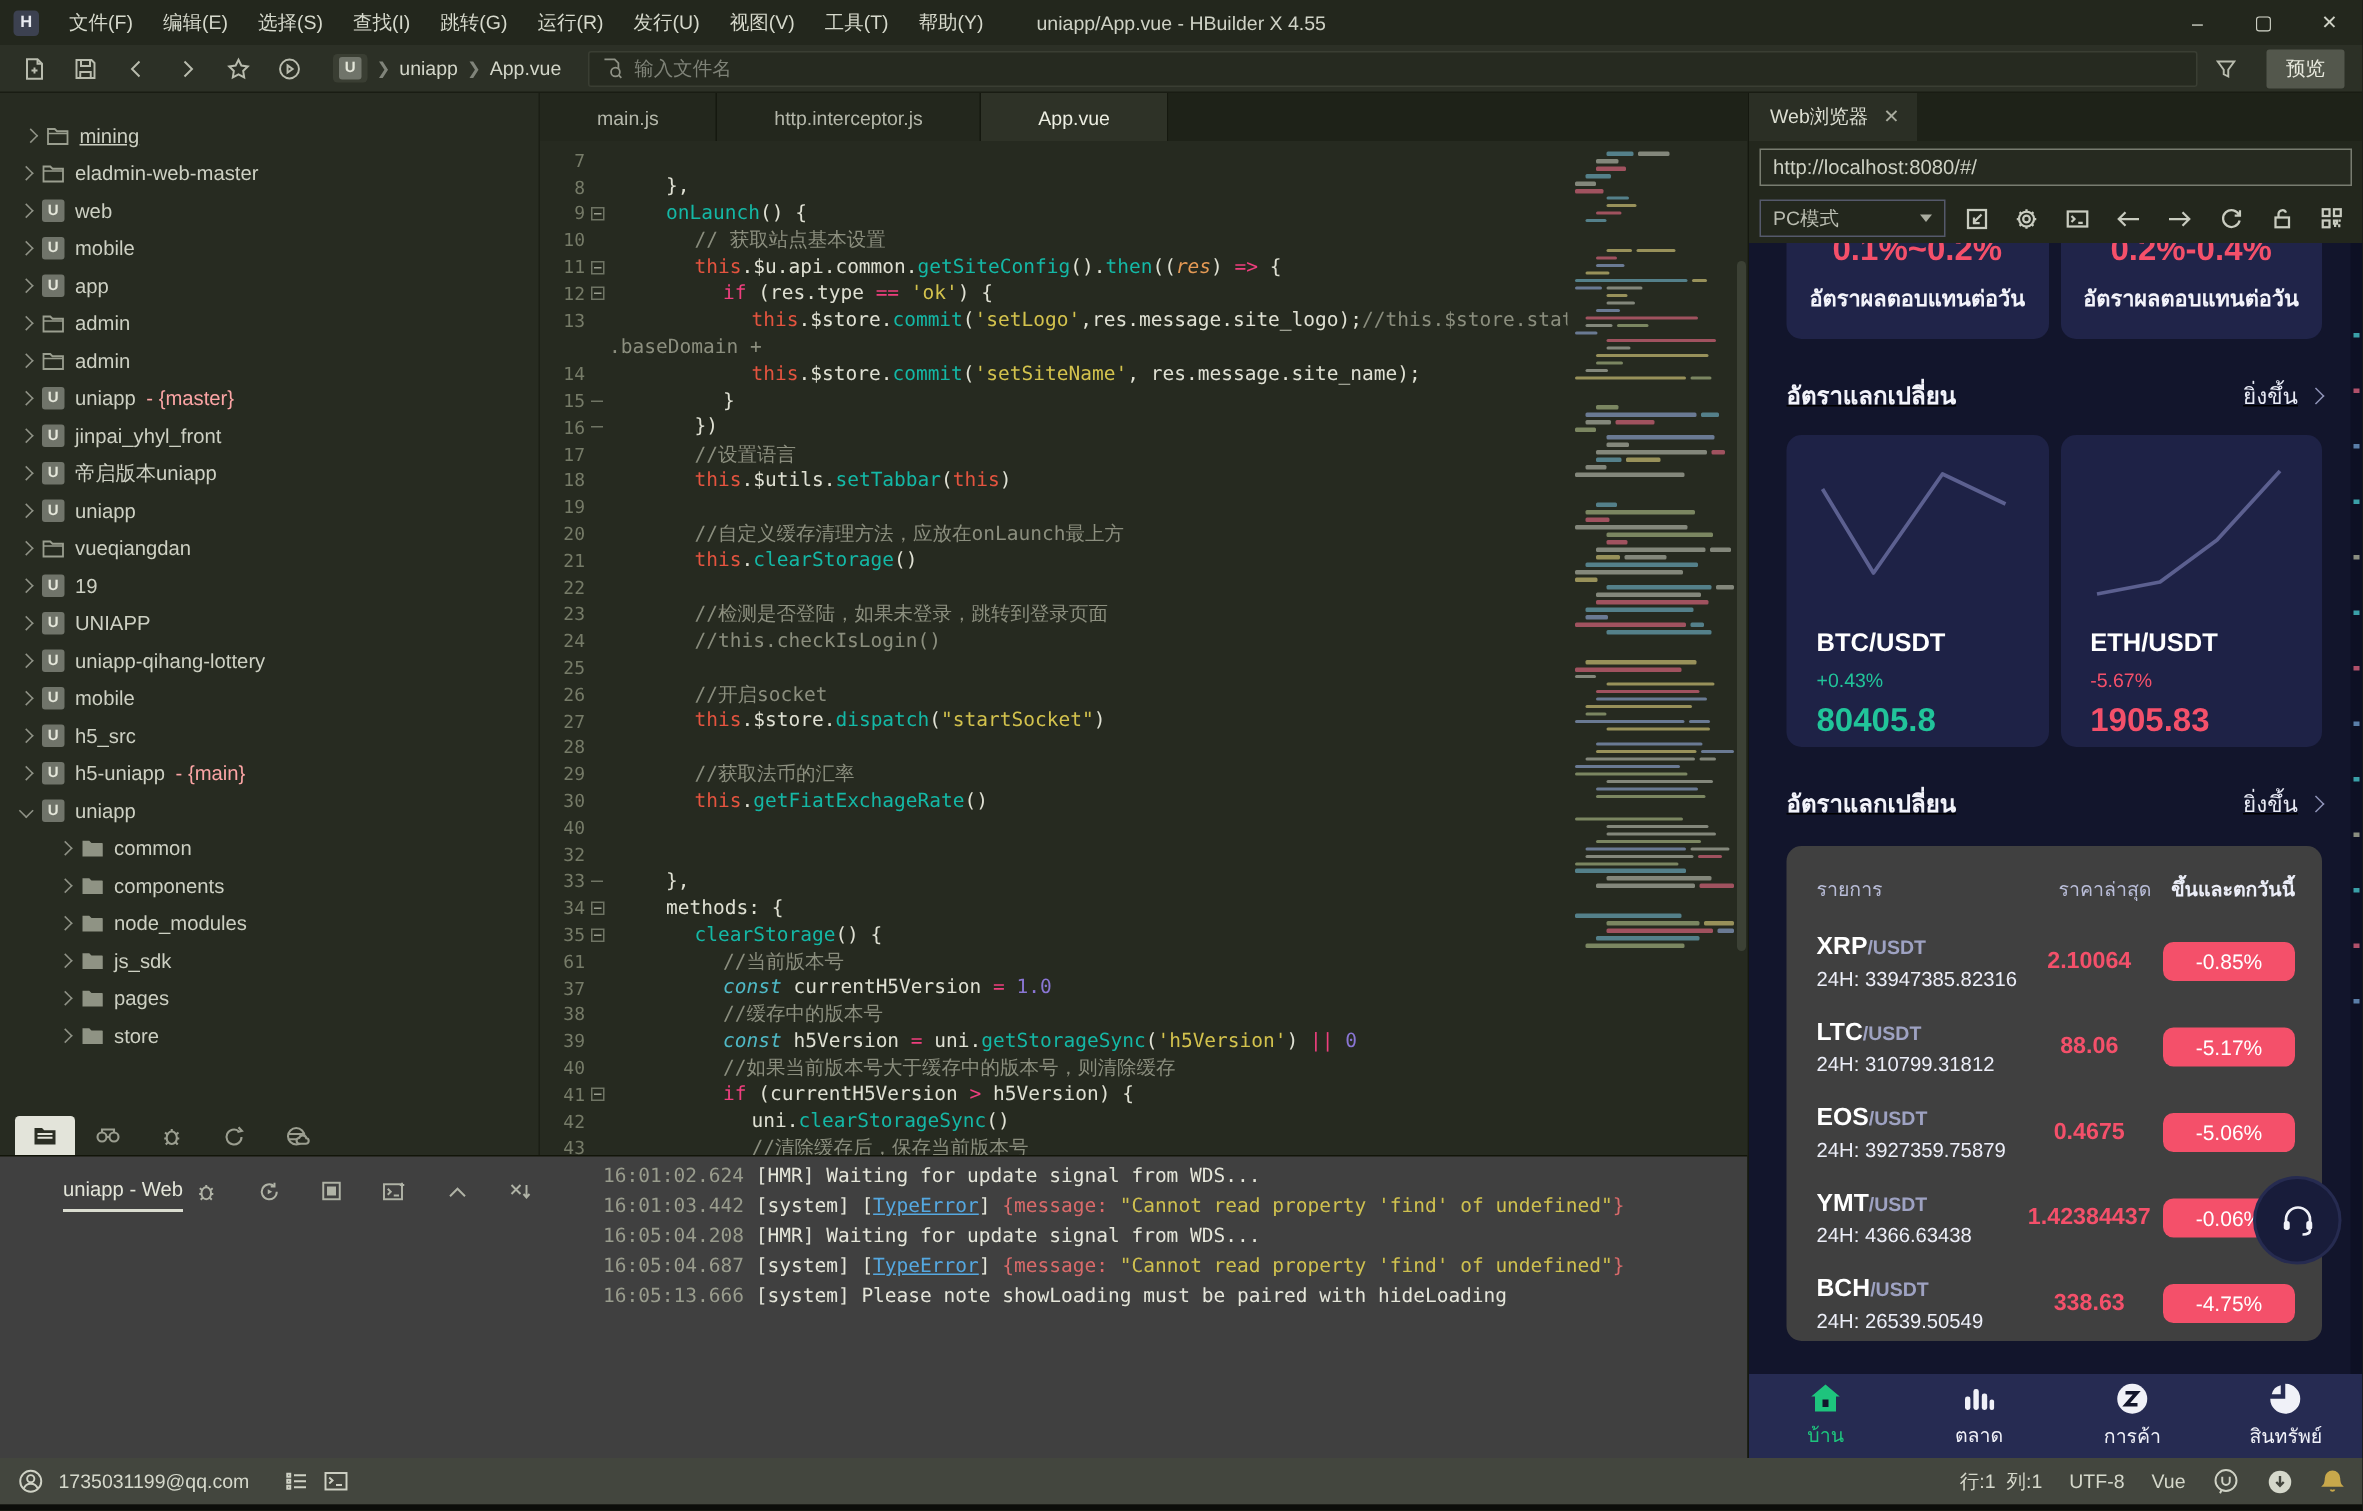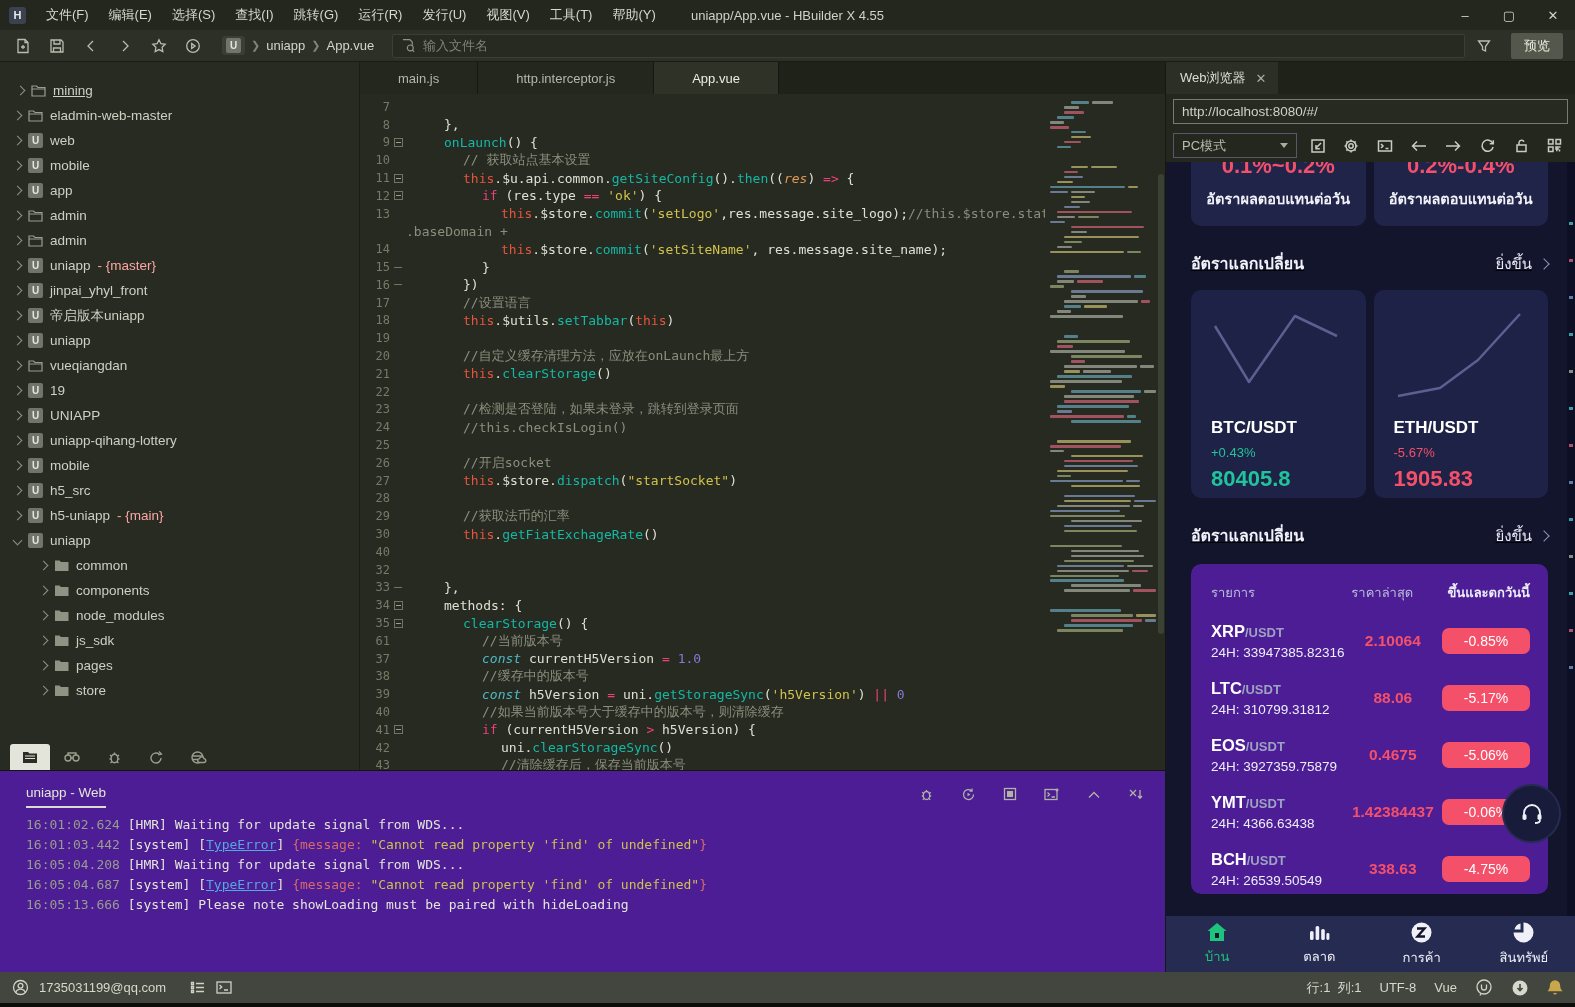--- a/index.html
+++ b/index.html
@@ -70,22 +70,22 @@
   .ctext { white-space:pre; }
   .sg-p { color:#dfe0d3; } .sg-c { color:#8b8e7e; } .sg-t { color:#e4543f; }
   .sg-f { color:#14b8a6; } .sg-s { color:#d3c24d; } .sg-m { color:#8a76d4; }
   .sg-o { color:#ee3f7e; } .sg-k { color:#4fb9c6; font-style:italic; } .sg-a { color:#e59a55; font-style:italic; }
   .minimap { position:absolute; top:2px; right:9px; width:106px; bottom:0; }
   .mmrow { height:2.6px; margin-bottom:2.4px; display:flex; gap:3px; }
   .mmbar { height:100%; border-radius:1px; }
   .escroll { position:absolute; right:1px; top:80px; width:6px; height:460px; background:#3c4135; border-radius:3px; }
 
   
-  .console { height:202px; background:#4c1d95; border-top:1px solid #121509; display:flex; flex-direction:column;
-    flex:0 0 auto; }
+  .console { height:202px; background:#404040; border-top:1px solid #121509; display:flex; flex-direction:row;
+    flex:0 0 auto;padding-left:16px; }
   .con-head { height:40px; display:flex; align-items:center; padding:0 14px 0 26px; flex:0 0 auto; }
   .con-tab { color:#e3e5d9; font-size:13.5px; padding-bottom:6px; border-bottom:2px solid #dadcd0; margin-top:10px; }
   .con-icons { margin-left:auto; display:flex; gap:12px; margin-top:6px; }
   .con-icons .tbtn svg { stroke:#b0b3a6; }
   .con-body { flex:1; overflow:hidden; padding:6px 0 0 26px; font-family:"DejaVu Sans Mono",monospace; font-size:13px; }
   .con-line { height:20px; white-space:pre; }
   .cl-ts { color:#999c8d; } .cl-p { color:#e4e5d9; } .cl-l { color:#55a8e0; text-decoration:underline; }
   .cl-e { color:#d96a6a; } .cl-y { color:#cfc04f; }
 
   
@@ -125,26 +125,26 @@
   .sec-title { color:#f2f3fa; font-size:16px; font-weight:bold; }
   .sec-more { margin-left:auto; color:#e8eaf5; font-size:15px; display:flex; align-items:center; gap:8px; }
   .sec-chev { width:8px; height:8px; border-right:1.8px solid #8f93b8; border-bottom:1.8px solid #8f93b8;
     transform:rotate(-45deg); }
   .tickers { display:flex; gap:8px; margin-top:14px; }
   .ticker { flex:1; background:#1e2246; border-radius:10px; height:208px; padding:18px 0 0 20px; }
   .t-pair { color:#ffffff; font-size:17px; font-weight:bold; margin-top:10px; }
   .t-change { font-size:13px; margin-top:7px; }
   .t-price { font-size:22px; font-weight:bold; margin-top:6px; }
   .up { color:#21c49a; } .down { color:#f4506a; }
-  .cointable { background:#4c1d95; border-radius:10px; margin-top:16px; padding:18px 18px 6px 20px; }
+  .cointable { background:#404040; border-radius:10px; margin-top:16px; padding:18px 18px 6px 20px; }
   .ct-head { display:flex; color:#b9bdd8; font-size:13px; }
   .ct-h3 { color:#eceef8; font-weight:bold; }
   .coin-row { display:flex; align-items:center; margin-top:19px; }
   .c1 { width:44%; } .c2 { width:26%; } .c3 { width:30%; display:flex; justify-content:flex-end; }
-  .ct-head .c2 { text-align:left;font-family:Liberation Serif, serif; } .ct-head .c3 { justify-content:flex-end; }
+  .ct-head .c2 { text-align:right;font-family:Liberation Serif, serif; } .ct-head .c3 { justify-content:flex-end; }
   .coin-sym { color:#ffffff; font-size:16.5px; font-weight:bold; }
   .coin-suf { color:#9ea2c2; font-size:13px; font-weight:bold; }
   .coin-24h { color:#eceef8; font-size:13.5px; margin-top:4px; }
   .coin-price { color:#f4506a; font-size:15.5px; font-weight:bold; text-align:center; }
   .coin-badge { background:#f4506a; color:#ffffff; font-size:14px; border-radius:7px; padding:5px 0;
     width:88px; text-align:center; }
   .cs-btn { position:absolute; right:16px; top:624px; width:55px; height:55px; border-radius:50%;
     background:#181c3a; box-shadow:0 0 0 2px #262b50; display:flex; align-items:center; justify-content:center; z-index:6; }
   .navbar { height:56px; background:#262b52; display:flex; flex:0 0 auto; }
   .nav-item { flex:1; display:flex; flex-direction:column; align-items:center; justify-content:center; gap:3px;

